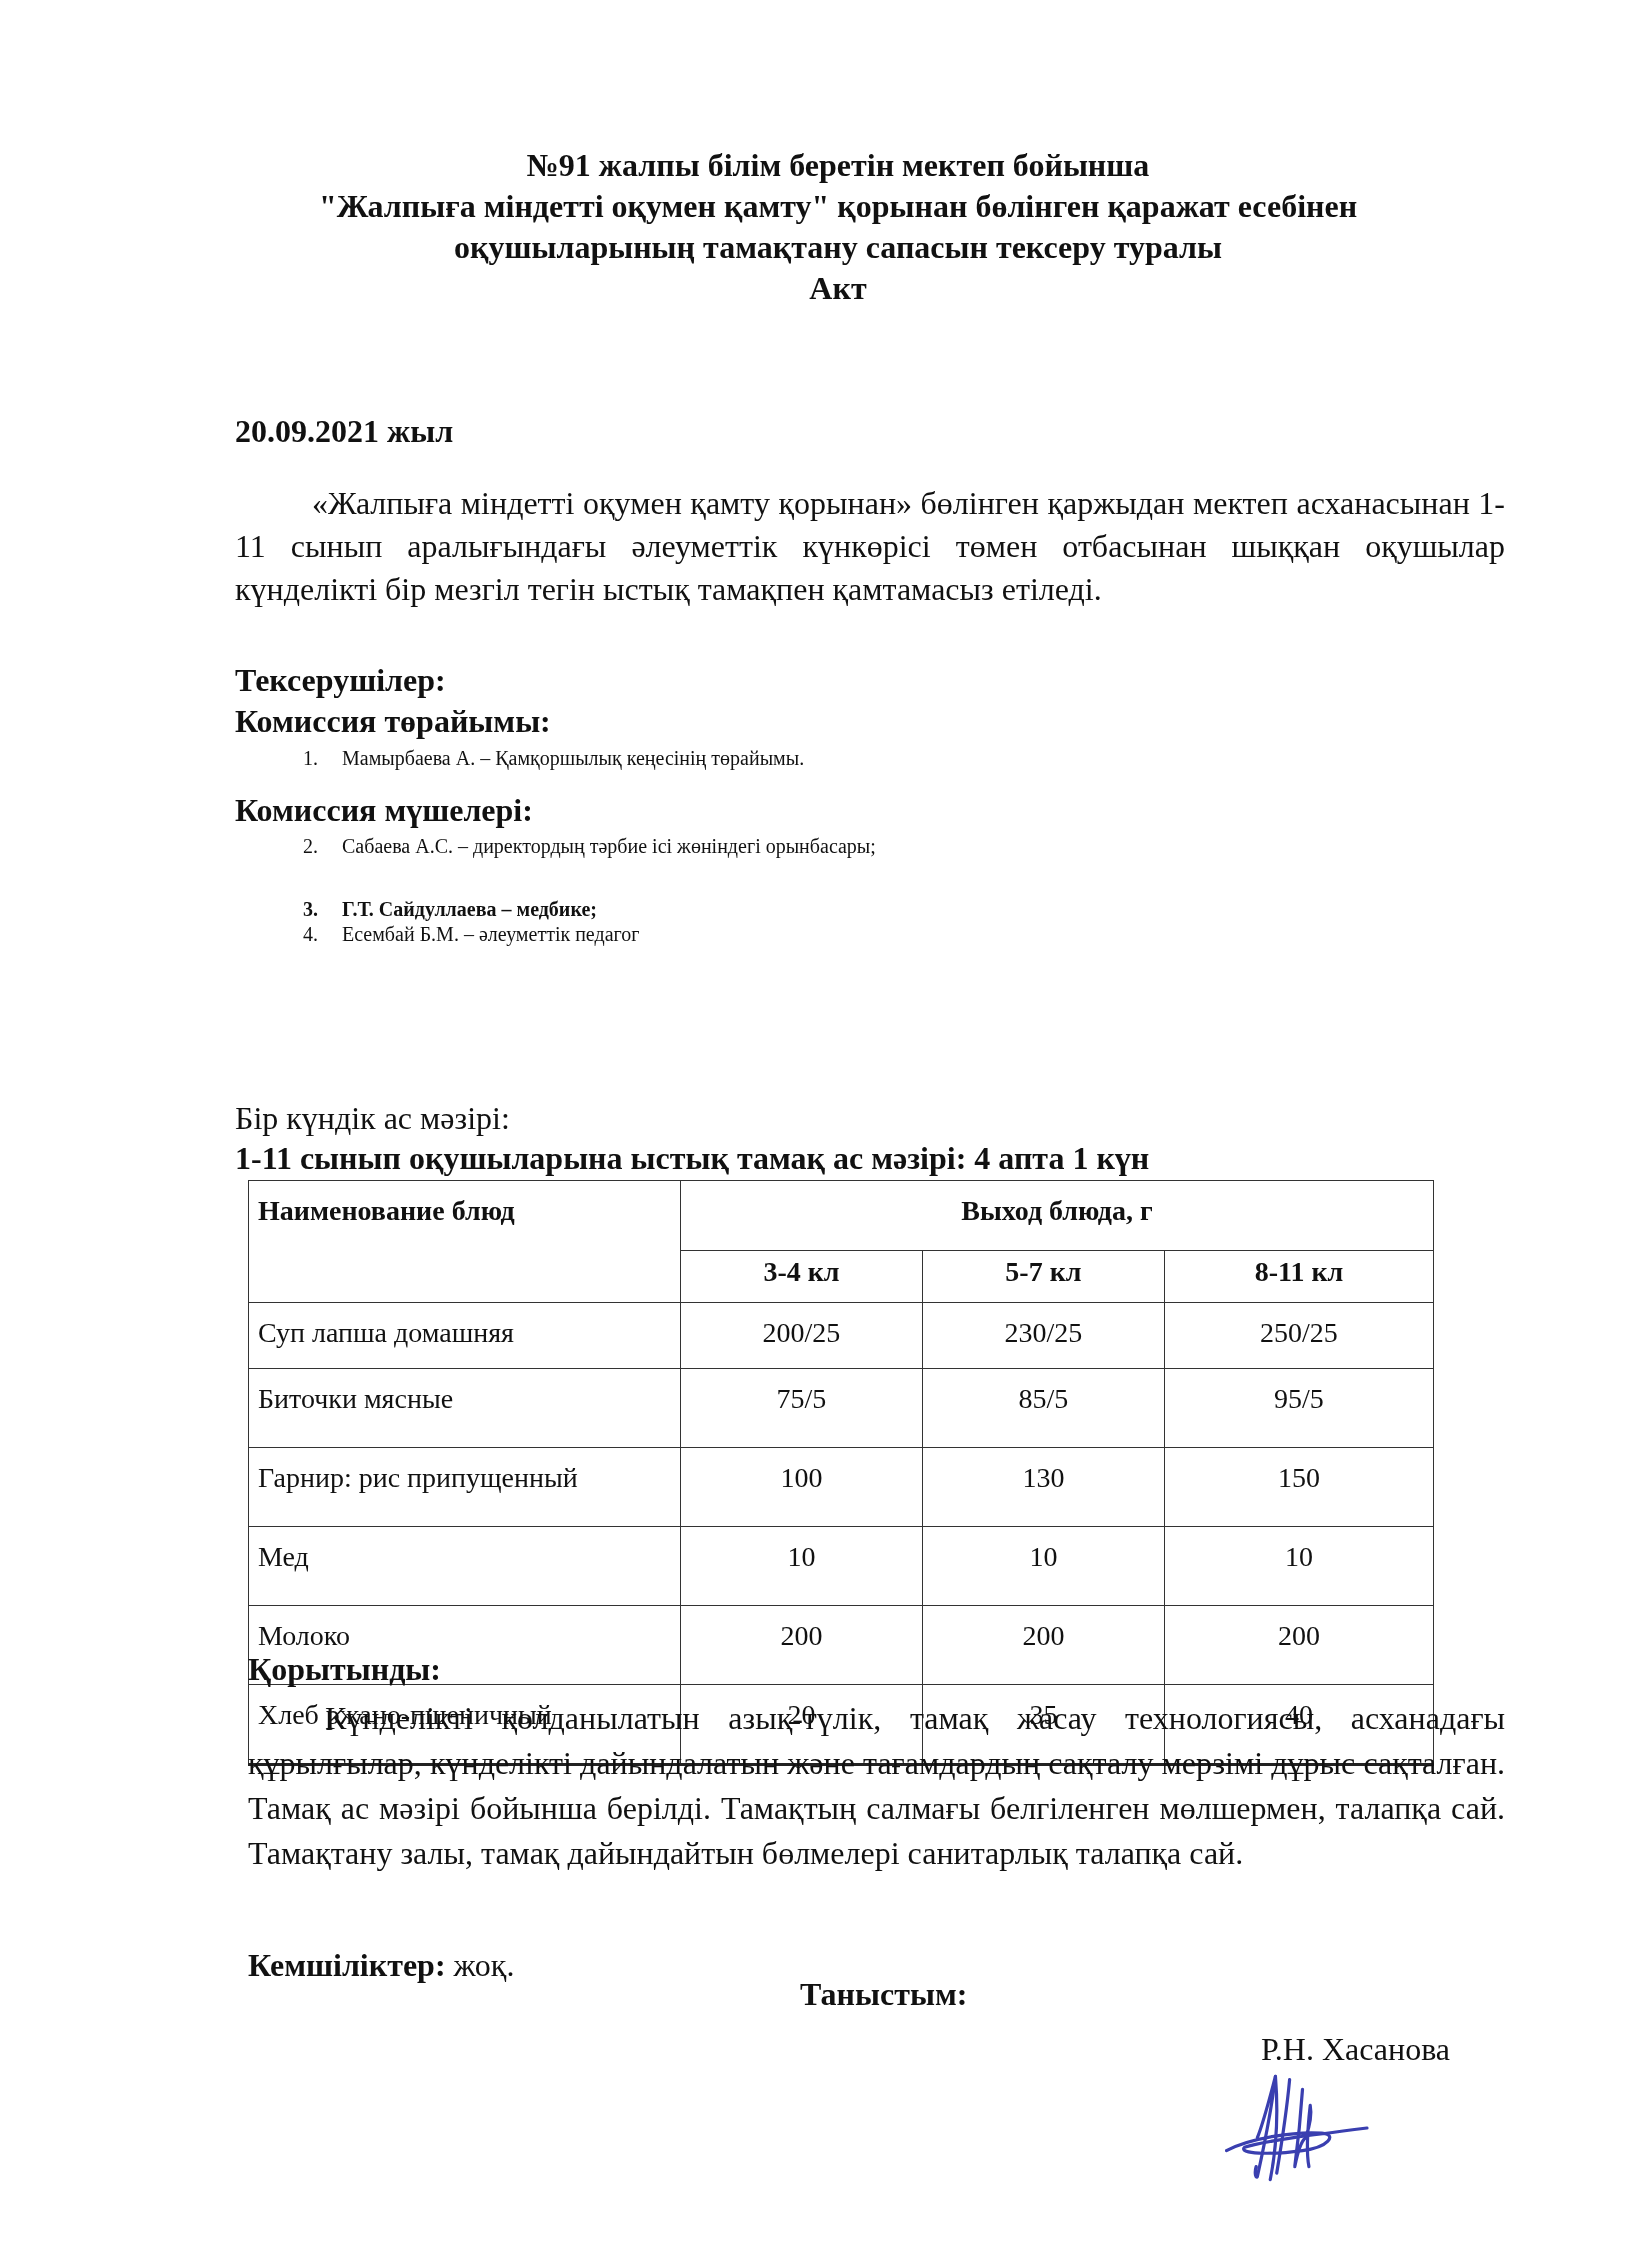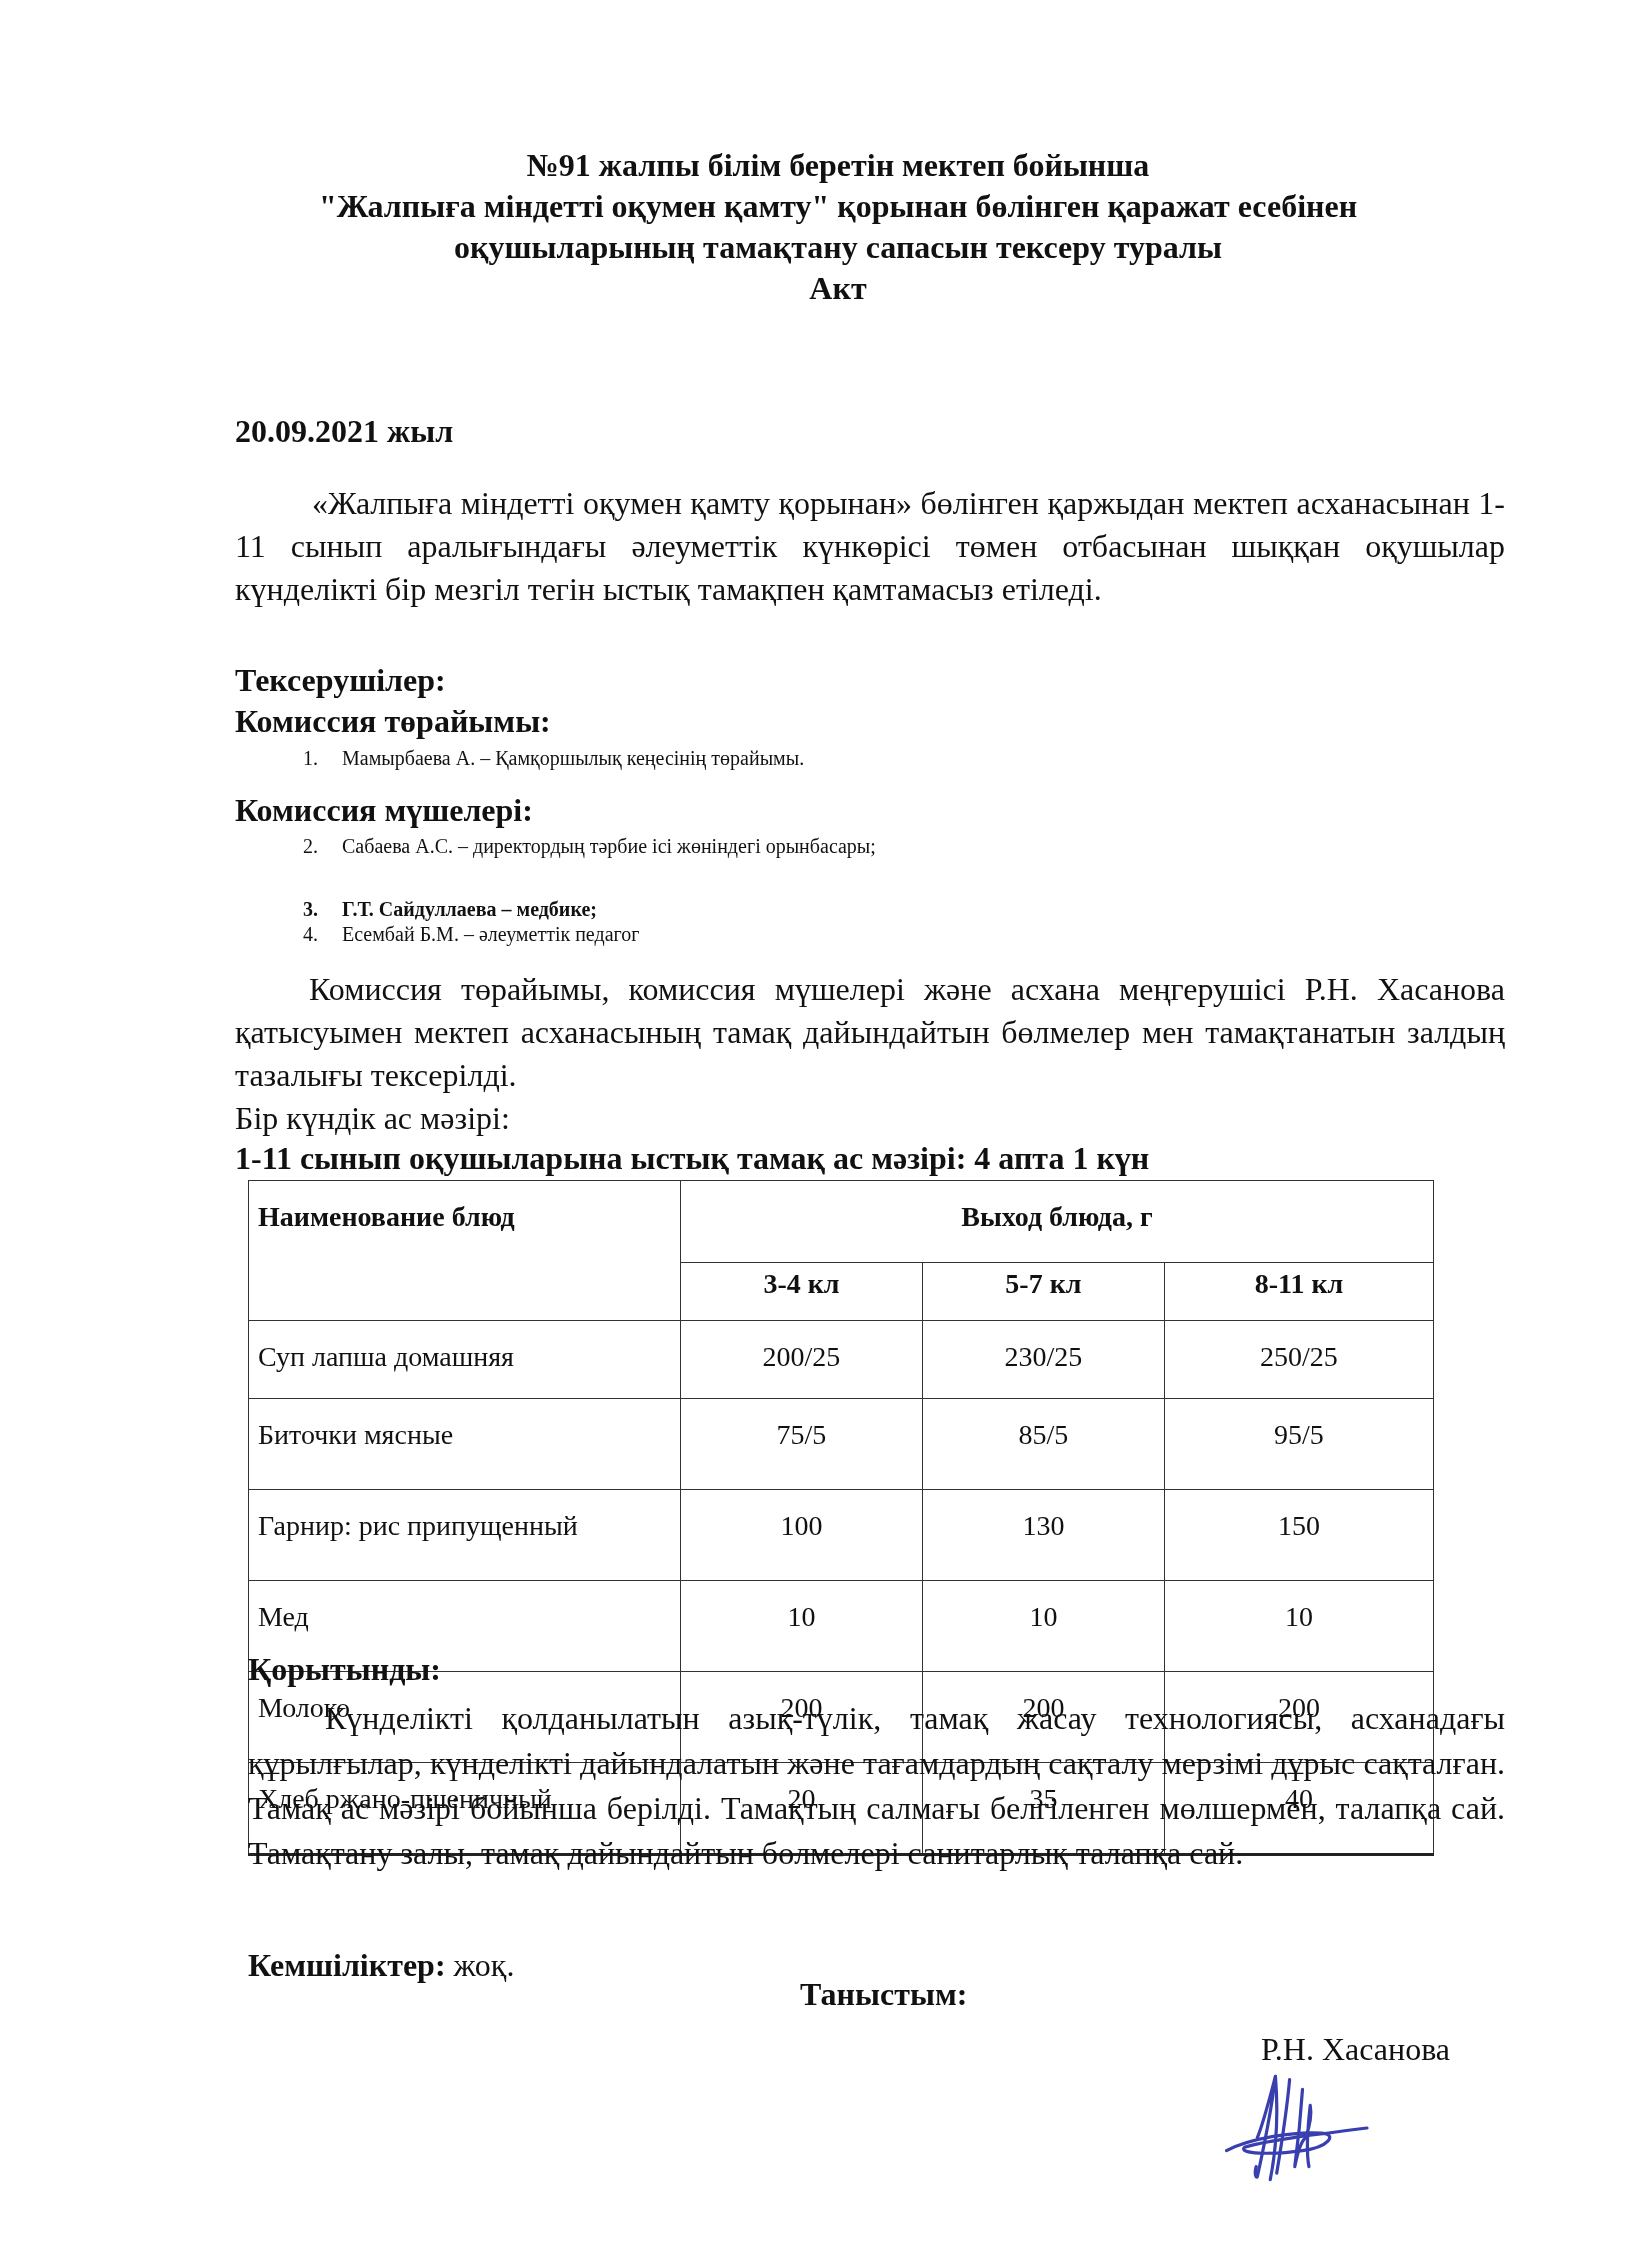--- a/index.html
+++ b/index.html
@@ -23,21 +23,21 @@
   .line { position: absolute; left: 235px; font-size: 32px; white-space: nowrap; }
   .list-item { position: absolute; left: 303px; font-size: 20px; white-space: nowrap; }
   .list-item .num { display: inline-block; width: 34px; }
 
   table.menu {
     position: absolute; left: 248px; top: 1180px; width: 1186px;
     border-collapse: collapse; font-size: 28px;
     border: 1.9px solid #222; border-bottom-width: 3.9px;
   }
   table.menu td, table.menu th {
-    border: 1.3px solid #333; padding: 20px 9px; vertical-align: top;
+    border: 1.3px solid #333; padding: 14px 9px; vertical-align: top;
   }
   table.menu th { font-weight: bold; }
   table.menu .name-col { text-align: left; width: 413px; }
   table.menu .val { text-align: center; }
   table.menu tr.h1 th { height: 41px; }
   table.menu tr.h2 th { height: 32px; padding-top: 5.2px; }
   table.menu tr.r-short td { height: 37px; }
   table.menu tr.r-tall td { height: 50px; }
 
   .signature { position: absolute; left: 1225px; top: 2070px; width: 213px; height: 116px; }
@@ -74,21 +74,20 @@
   </div>
   <div class="list-item" style="top:898px;font-weight:bold;">
     <span class="num">3.</span>
     <span>Г.Т. Сайдуллаева – медбике;</span>
   </div>
   <div class="list-item" style="top:923px;">
     <span class="num">4.</span>
     <span>Есембай Б.М. – әлеуметтік педагог</span>
   </div>
 
-  <div class="para indent" style="top:968px; text-indent:74px;">Комиссия төрайымы, комиссия  мүшелері  және асхана меңгерушісі Р.Н. Хасанова қатысуымен мектеп асханасының тамақ дайындайтын бөлмелер мен тамақтанатын залдың тазалығы тексерілді.</div>
 
   <div class="line" style="top:1100px;">Бір күндік ас мәзірі:</div>
   <div class="line bold" style="top:1140px;">1-11 сынып оқушыларына ыстық тамақ ас мәзірі: 4 апта 1 күн</div>
 
   <table class="menu">
     <tbody>
         <tr class="h1">
       <th class="name-col" rowspan="2">Наименование блюд</th>
       <th class="val" colspan="3">Выход блюда, г</th>
     </tr>

